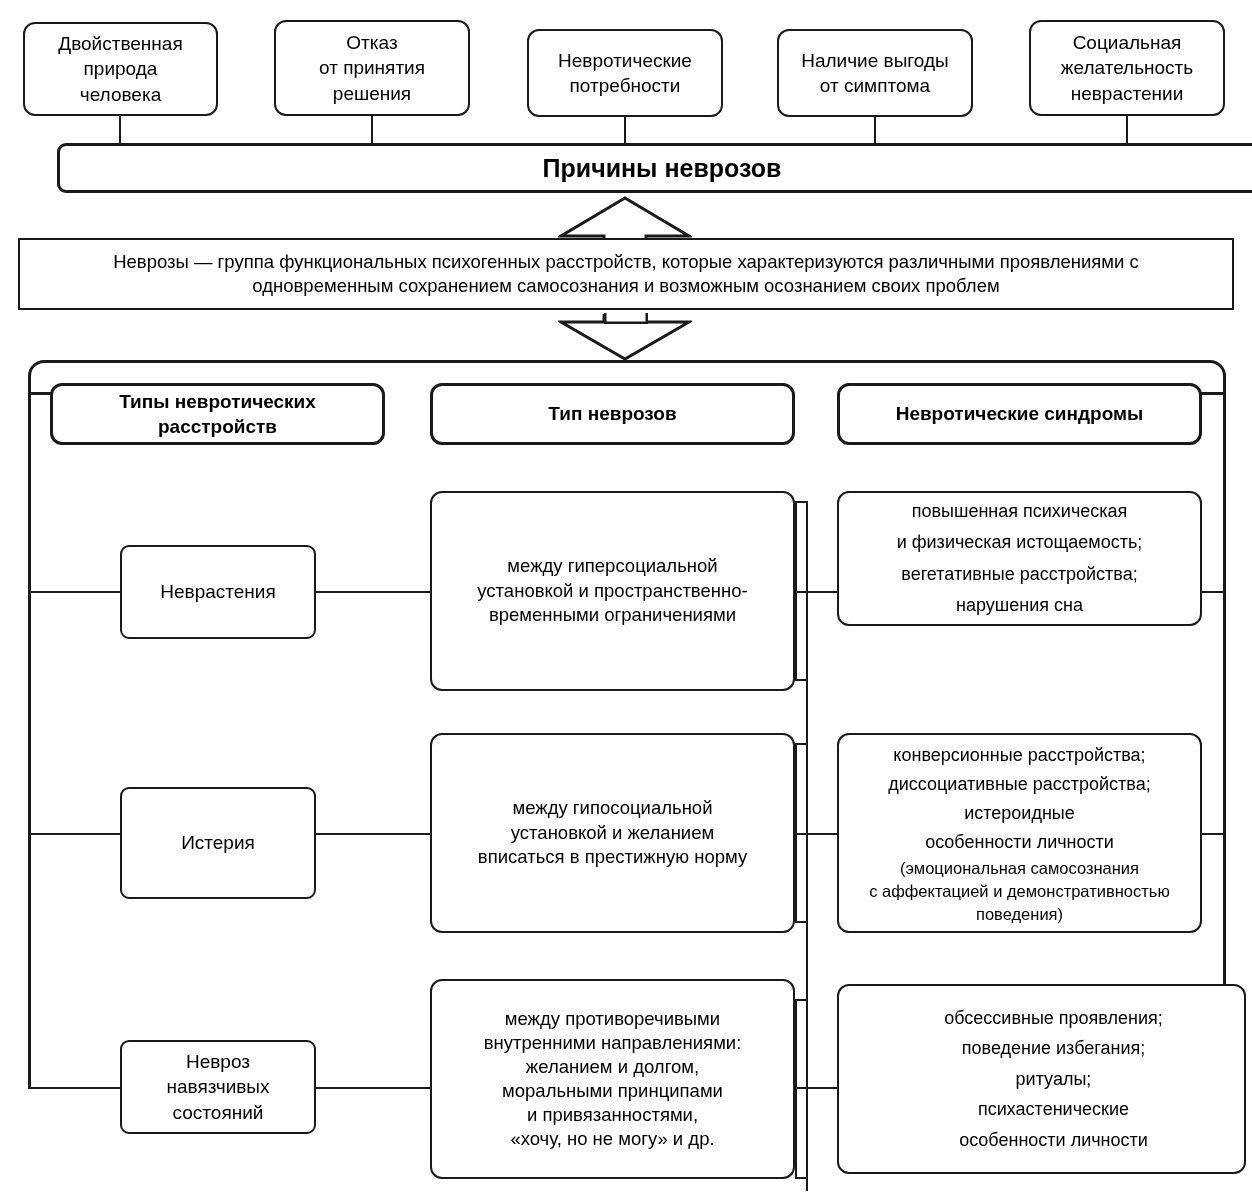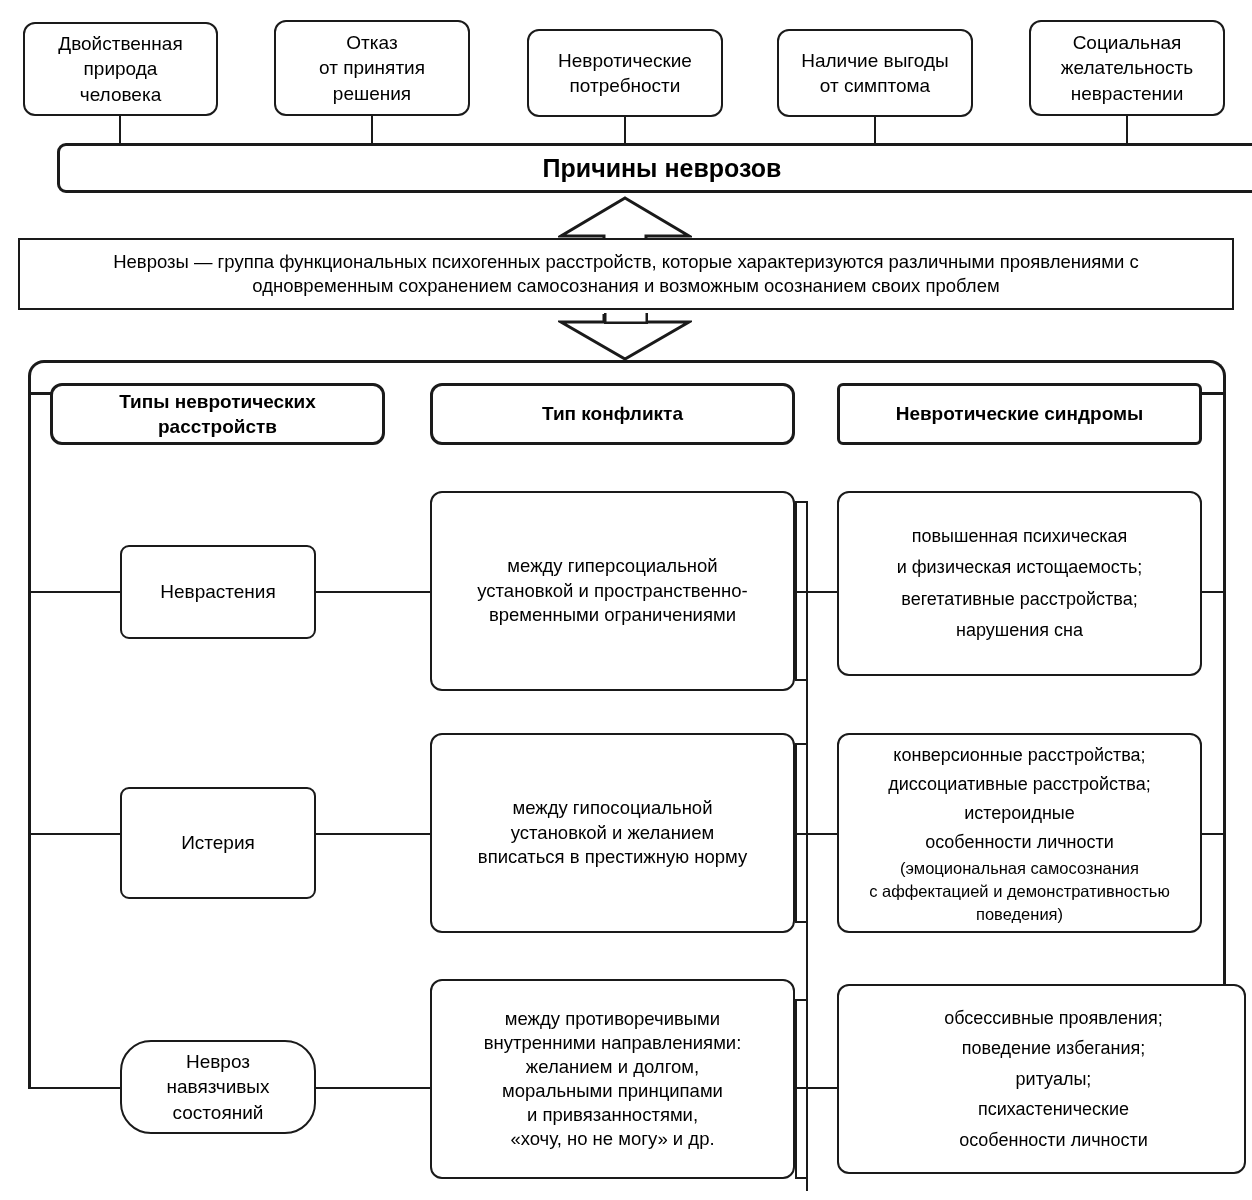--- a/index.html
+++ b/index.html
@@ -121,44 +121,44 @@
   <div class="ln v" style="left:1223px;top:392px;height:697px;width:3px;"></div>
 
   <div class="ln h" style="left:28px;top:392px;width:36px;height:3px;"></div>
   <div class="ln h" style="left:1190px;top:392px;width:36px;height:3px;"></div>
 
   <div class="box r10 thick col-head" style="left:50px;top:383px;width:335px;height:62px;">
     <span class="txt">Типы невротических
 расстройств</span>
   </div>
   <div class="box r10 thick col-head" style="left:430px;top:383px;width:365px;height:62px;">
-    <span class="txt">Тип конфликта</span>
-  </div>
-  <div class="box r10 thick col-head" style="left:837px;top:383px;width:365px;height:62px;border-radius:6px;">
+    <span class="txt">Тип неврозов</span>
+  </div>
+  <div class="box r10 thick col-head" style="left:837px;top:383px;width:365px;height:62px;">
     <span class="txt">Невротические синдромы</span>
   </div>
 
   <div class="ln h" style="left:28px;top:591px;width:92px;"></div>
   <div class="box r8 type-box" style="left:120px;top:545px;width:196px;height:94px;">
     <span class="txt">Неврастения</span>
   </div>
   <div class="ln h" style="left:316px;top:591px;width:116px;"></div>
 
   <div class="box r10 conflict-box" style="left:430px;top:491px;width:365px;height:200px;">
     <span class="txt">между гиперсоциальной
 установкой и пространственно-
 временными ограничениями</span>
   </div>
 
   <div class="ln v" style="left:795px;top:501px;height:180px;"></div>
   <div class="ln h" style="left:795px;top:501px;width:12px;"></div>
   <div class="ln h" style="left:795px;top:679px;width:12px;"></div>
   <div class="ln h" style="left:795px;top:591px;width:44px;"></div>
 
-  <div class="box r10 syndrome-box" style="left:837px;top:491px;width:365px;height:185px;">
+  <div class="box r10 syndrome-box" style="left:837px;top:491px;width:365px;height:135px;">
     <span class="txt" style="line-height:1.75;">повышенная психическая
 и физическая истощаемость;
 вегетативные расстройства;
 нарушения сна</span>
   </div>
   <div class="ln h" style="left:1202px;top:591px;width:24px;"></div>
 
   <div class="ln h" style="left:28px;top:833px;width:92px;"></div>
   <div class="box r8 type-box" style="left:120px;top:787px;width:196px;height:112px;">
     <span class="txt">Истерия</span>
@@ -181,21 +181,21 @@
 диссоциативные расстройства;
 истероидные
 особенности личности</span>
     <span class="txt small" style="line-height:1.38;">(эмоциональная самосознания
 с аффектацией и демонстративностью
 поведения)</span>
   </div>
   <div class="ln h" style="left:1202px;top:833px;width:24px;"></div>
 
   <div class="ln h" style="left:28px;top:1087px;width:92px;"></div>
-  <div class="box r8 type-box" style="left:120px;top:1040px;width:196px;height:94px;border-radius:31px;">
+  <div class="box r8 type-box" style="left:120px;top:1040px;width:196px;height:94px;">
     <span class="txt">Невроз
 навязчивых
 состояний</span>
   </div>
   <div class="ln h" style="left:316px;top:1087px;width:116px;"></div>
 
   <div class="box r10 conflict-box" style="left:430px;top:979px;width:365px;height:200px;">
     <span class="txt" style="line-height:1.3;">между противоречивыми
 внутренними направлениями:
 желанием и долгом,

